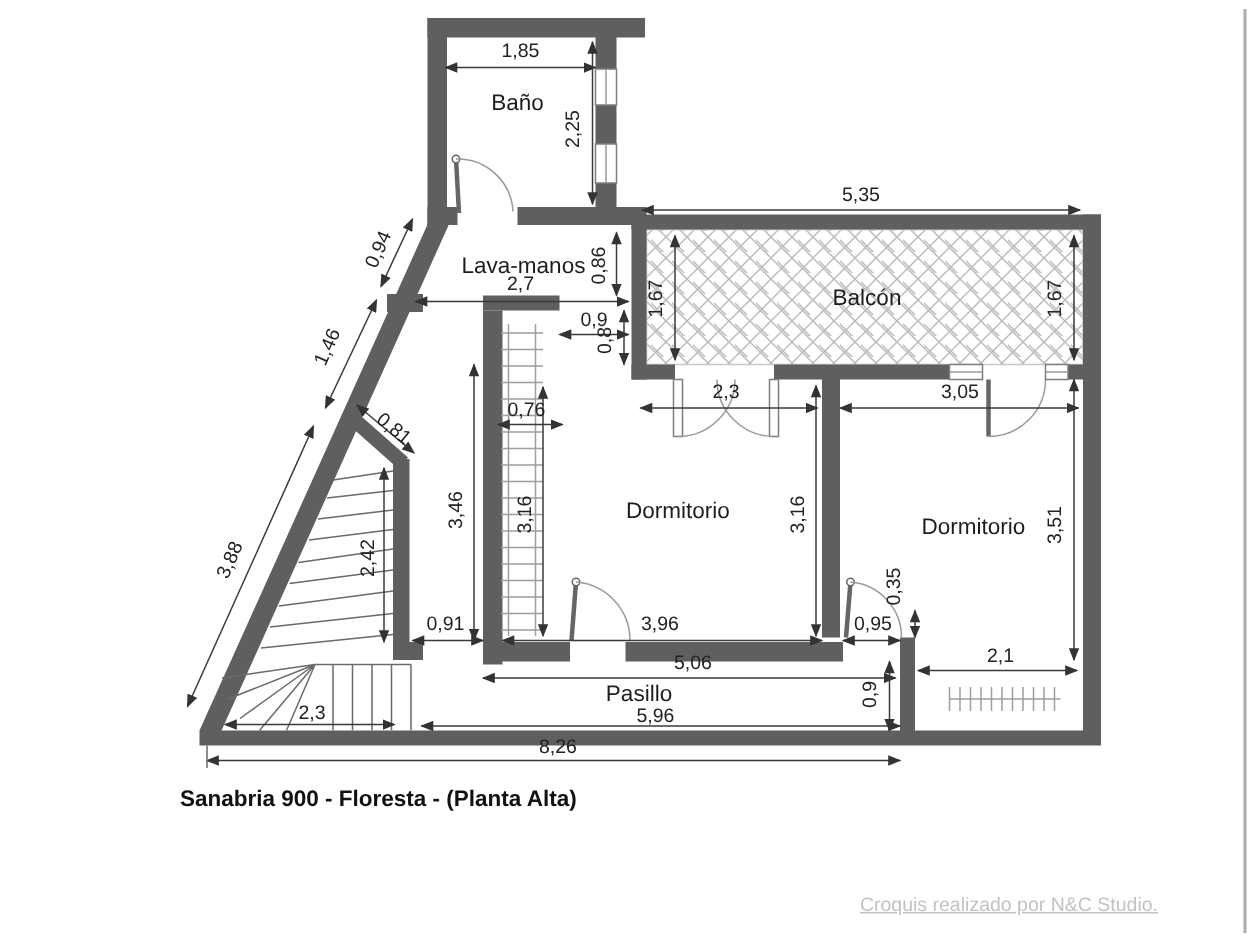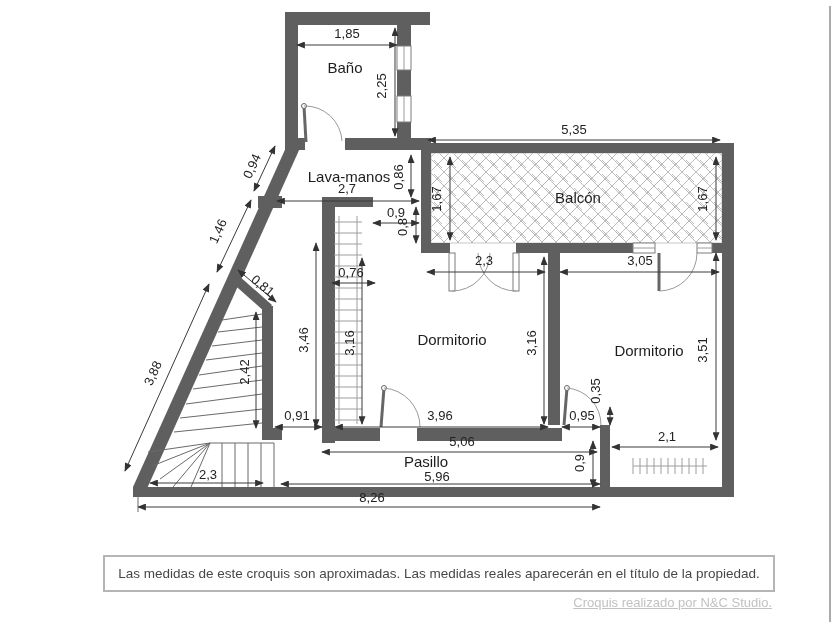--- a/index.html
+++ b/index.html
@@ -188,18 +188,16 @@
     <g>
       <text class="room" x="345" y="73">Baño</text>
       <text class="room" x="349" y="182">Lava-manos</text>
       <text class="room" x="578" y="203">Balcón</text>
       <text class="room" x="452" y="345">Dormitorio</text>
       <text class="room" x="649" y="356">Dormitorio</text>
       <text class="room" x="426" y="467">Pasillo</text>
     </g>
   </svg>
 
-  <div class="disclaimer-box">
-    <span>Las medidas de este croquis son aproximadas. Las medidas reales aparecerán en el título de la propiedad.</span>
-  </div>
+  <div class="page-title">Sanabria 900 - Floresta - (Planta Alta)</div>
   <div class="credit">Croquis realizado por N&amp;C Studio.</div>
   <div class="right-border"></div>
 </div>
 
 </body></html>

